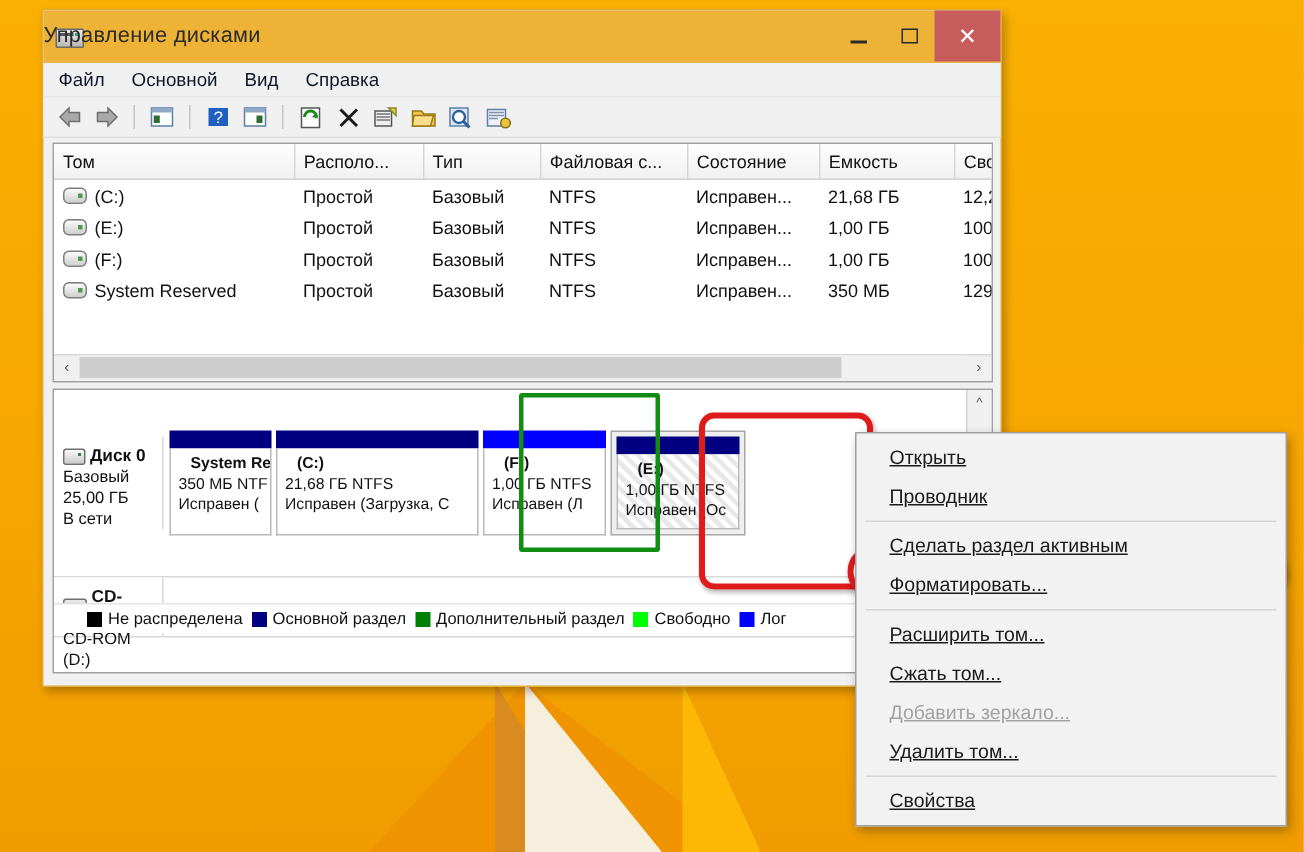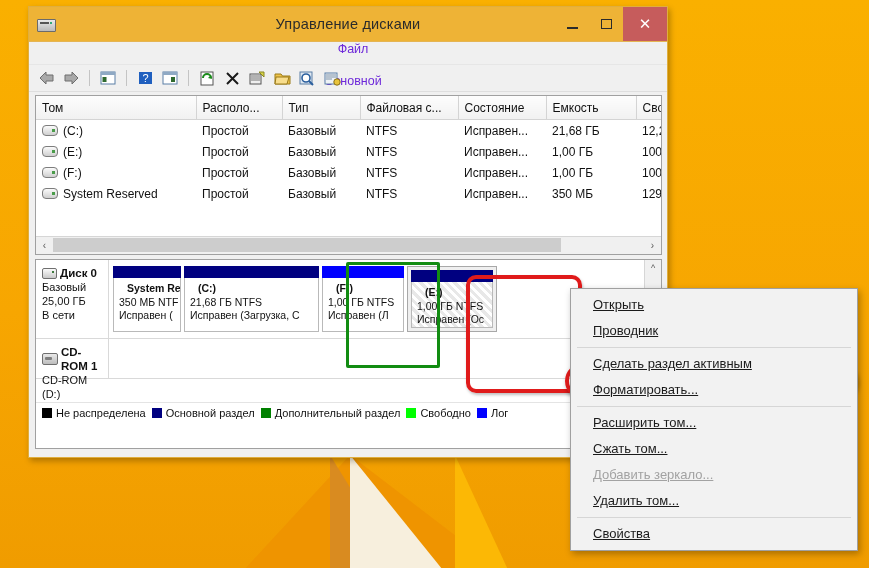--- a/index.html
+++ b/index.html
@@ -39,35 +39,34 @@
     height:34px;background:#eeb336;position:relative;
     display:flex;align-items:center;
     border-bottom:1px solid #e5b553;
   }
   .tb-icon{width:18px;height:16px;margin-left:8px;position:relative;}
   .tb-icon .body{position:absolute;left:0;top:3px;width:17px;height:11px;
     background:linear-gradient(180deg,#e9e9e9,#b9b9b9);border:1px solid #6b6b6b;border-radius:1px;}
   .tb-icon .slot{position:absolute;left:3px;top:6px;width:9px;height:2px;background:#555;}
   .tb-icon .led{position:absolute;left:13px;top:6px;width:2px;height:2px;background:#3a7;}
   .tb-title{
-    position:absolute;left:0;right:0;text-align:center;
+    position:absolute;left:0;right:0;text-align:left;
     font-size:14.5px;color:#2b2b2b;letter-spacing:.2px;
   }
   .tb-buttons{position:absolute;right:0;top:0;height:34px;display:flex;align-items:stretch;}
   .tb-btn{width:34px;display:flex;align-items:center;justify-content:center;cursor:default;}
   .tb-btn .min{width:11px;height:2px;background:#2b2b2b;margin-top:7px;}
   .tb-btn .max{width:11px;height:10px;border:1.6px solid #2b2b2b;box-sizing:border-box;}
   .tb-close{width:44px;background:#c65c5c;color:#fff;font-size:15px;
     display:flex;align-items:center;justify-content:center;}
 
   .menubar{
     height:22px;background:#f0f0f0;display:flex;align-items:center;
-    padding-left:10px;gap:18px;font-size:12.5px;color:#6d28d9;
+    padding-left:10px;gap:18px;font-size:12.5px;color:#0f172a;
     border-bottom:1px solid #e6e6e6;
-    flex-direction:column;
   }
   .menubar span{cursor:default;}
 
   .toolbar{
     height:26px;background:#f0f0f0;display:flex;align-items:center;
     padding-left:6px;gap:3px;border-bottom:1px solid #dedede;
   }
   .tbi{width:22px;height:22px;display:flex;align-items:center;justify-content:center;cursor:default;}
   .tb-sep{width:1px;height:16px;background:#c4c4c4;margin:0 4px;}
 
@@ -100,21 +99,21 @@
     font-size:10px;color:#5a5a5a;}
   .hs-track{flex:1;height:17px;background:#f0f0f0;position:relative;}
   .hs-thumb{position:absolute;left:0;top:1px;height:14px;width:86%;background:#cdcdcd;}
 
   
   .diskpane{
     margin:4px 5px 0 6px;background:#fff;border:1px solid #a0a0a0;
     height:190px;position:relative;box-sizing:border-box;overflow:hidden;
   }
   .diskrow{display:flex;border-bottom:1px solid #d9d9d9;box-sizing:border-box;}
-  .diskrow.d0{height:79px;}
+  .diskrow.d0{height:125px;align-items:center;}
   .diskrow.cd{height:40px;}
   .diskinfo{
     width:73px;flex:0 0 73px;border-right:1px solid #d9d9d9;
     padding:6px 4px 0 6px;font-size:11px;color:#111;line-height:14px;background:#fff;
     box-sizing:border-box;
   }
   .diskinfo .dtitle{font-weight:bold;font-size:11.5px;display:flex;align-items:center;gap:3px;}
   .dicon{width:13px;height:9px;background:linear-gradient(180deg,#fbfbfb,#c9c9c9);
     border:1px solid #6f6f6f;border-radius:2px;position:relative;flex:0 0 auto;}
   .dicon:after{content:"";position:absolute;right:2px;top:2px;width:2.5px;height:2.5px;background:#3d7a3d;}
@@ -139,21 +138,21 @@
   .cdbody{flex:1;padding:6px 4px;box-sizing:border-box;}
   .cdblock{height:26px;border:0;}
 
   .vscroll{position:absolute;right:0;top:0;bottom:0;width:16px;background:#f0f0f0;
     border-left:1px solid #d6d6d6;}
   .vs-arrow{height:16px;display:flex;align-items:center;justify-content:center;font-size:9px;color:#5a5a5a;}
 
   
   .legend{
     position:absolute;left:0;right:0;bottom:26px;height:19px;background:#fff;
-    display:flex;align-items:center;gap:6px;padding-left:6px;font-size:11px;color:#111;
+    display:flex;align-items:center;gap:6px;padding-left:22px;font-size:11px;color:#111;
     white-space:nowrap;overflow:hidden;border-top:1px solid #e4e4e4;
   }
   .lg{display:flex;align-items:center;gap:4px;}
   .sw{width:10px;height:10px;display:inline-block;}
 
   
   .greenbox{position:absolute;border:3px solid #128c12;border-radius:2px;pointer-events:none;}
   .redbox{position:absolute;border:4px solid #e01b1b;border-radius:10px;pointer-events:none;
     box-shadow:1px 2px 3px rgba(0,0,0,.25);}
   .redoval{position:absolute;border:4px solid #e01b1b;border-radius:22px;pointer-events:none;

